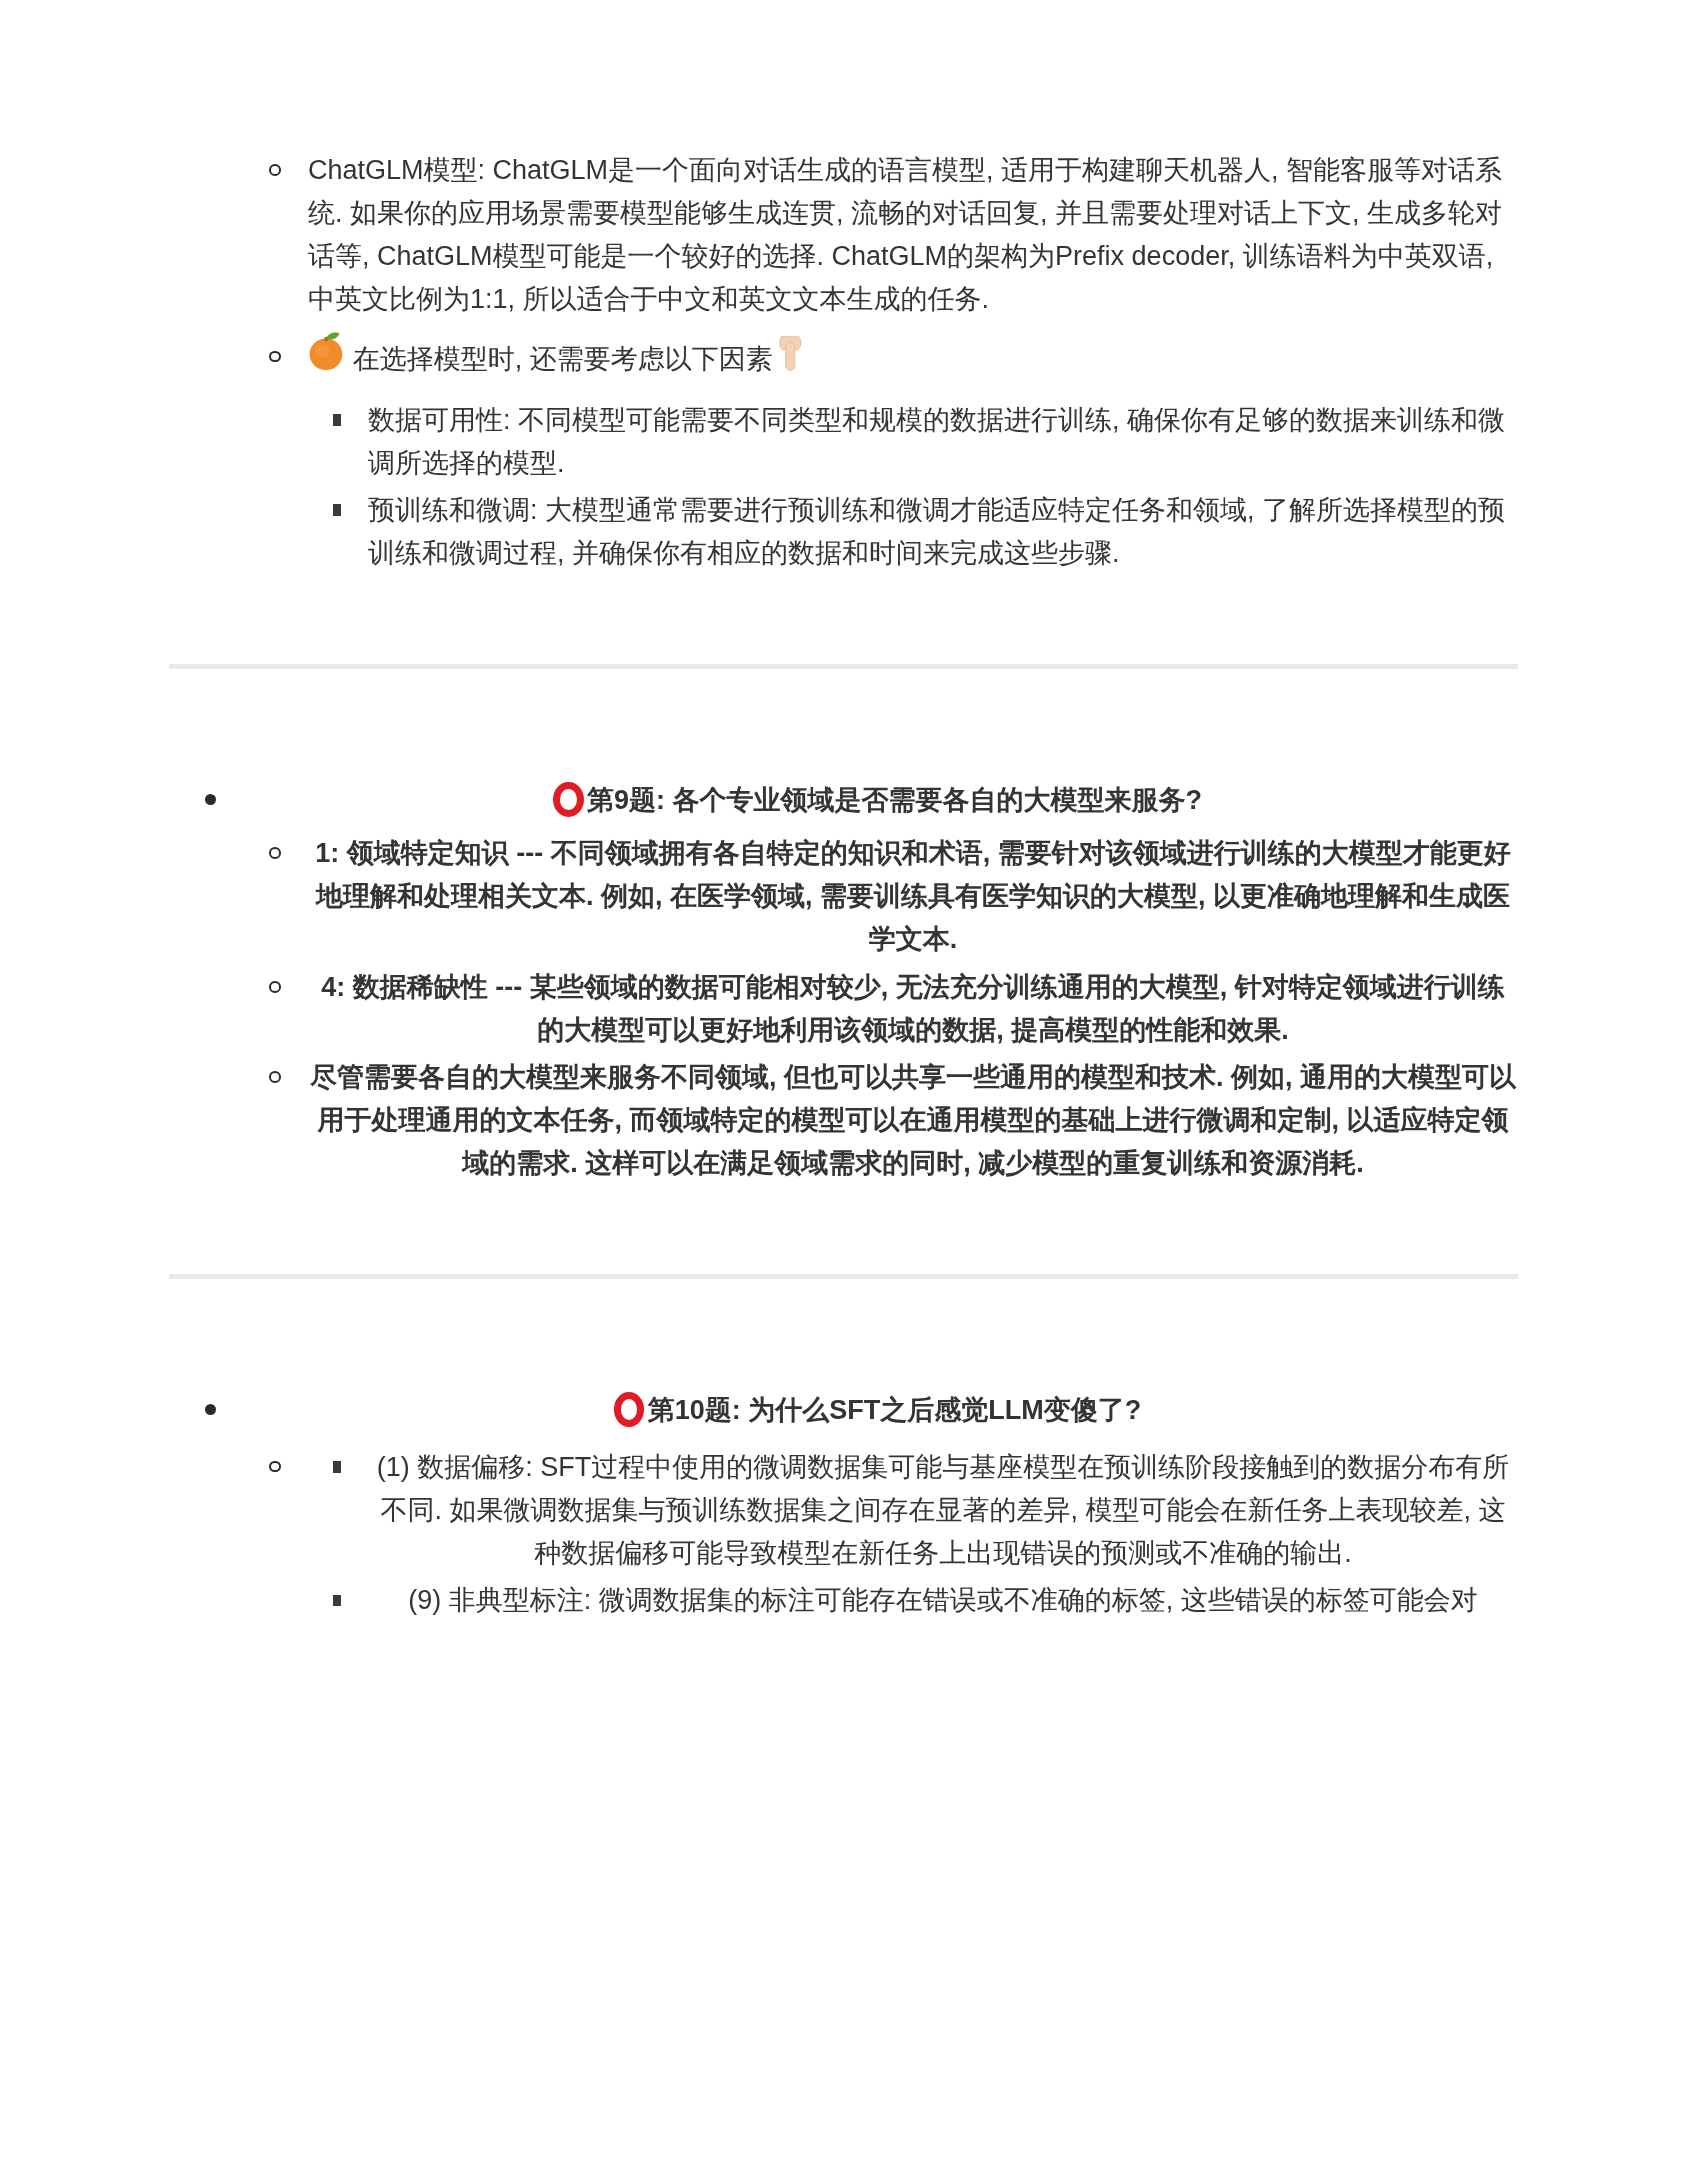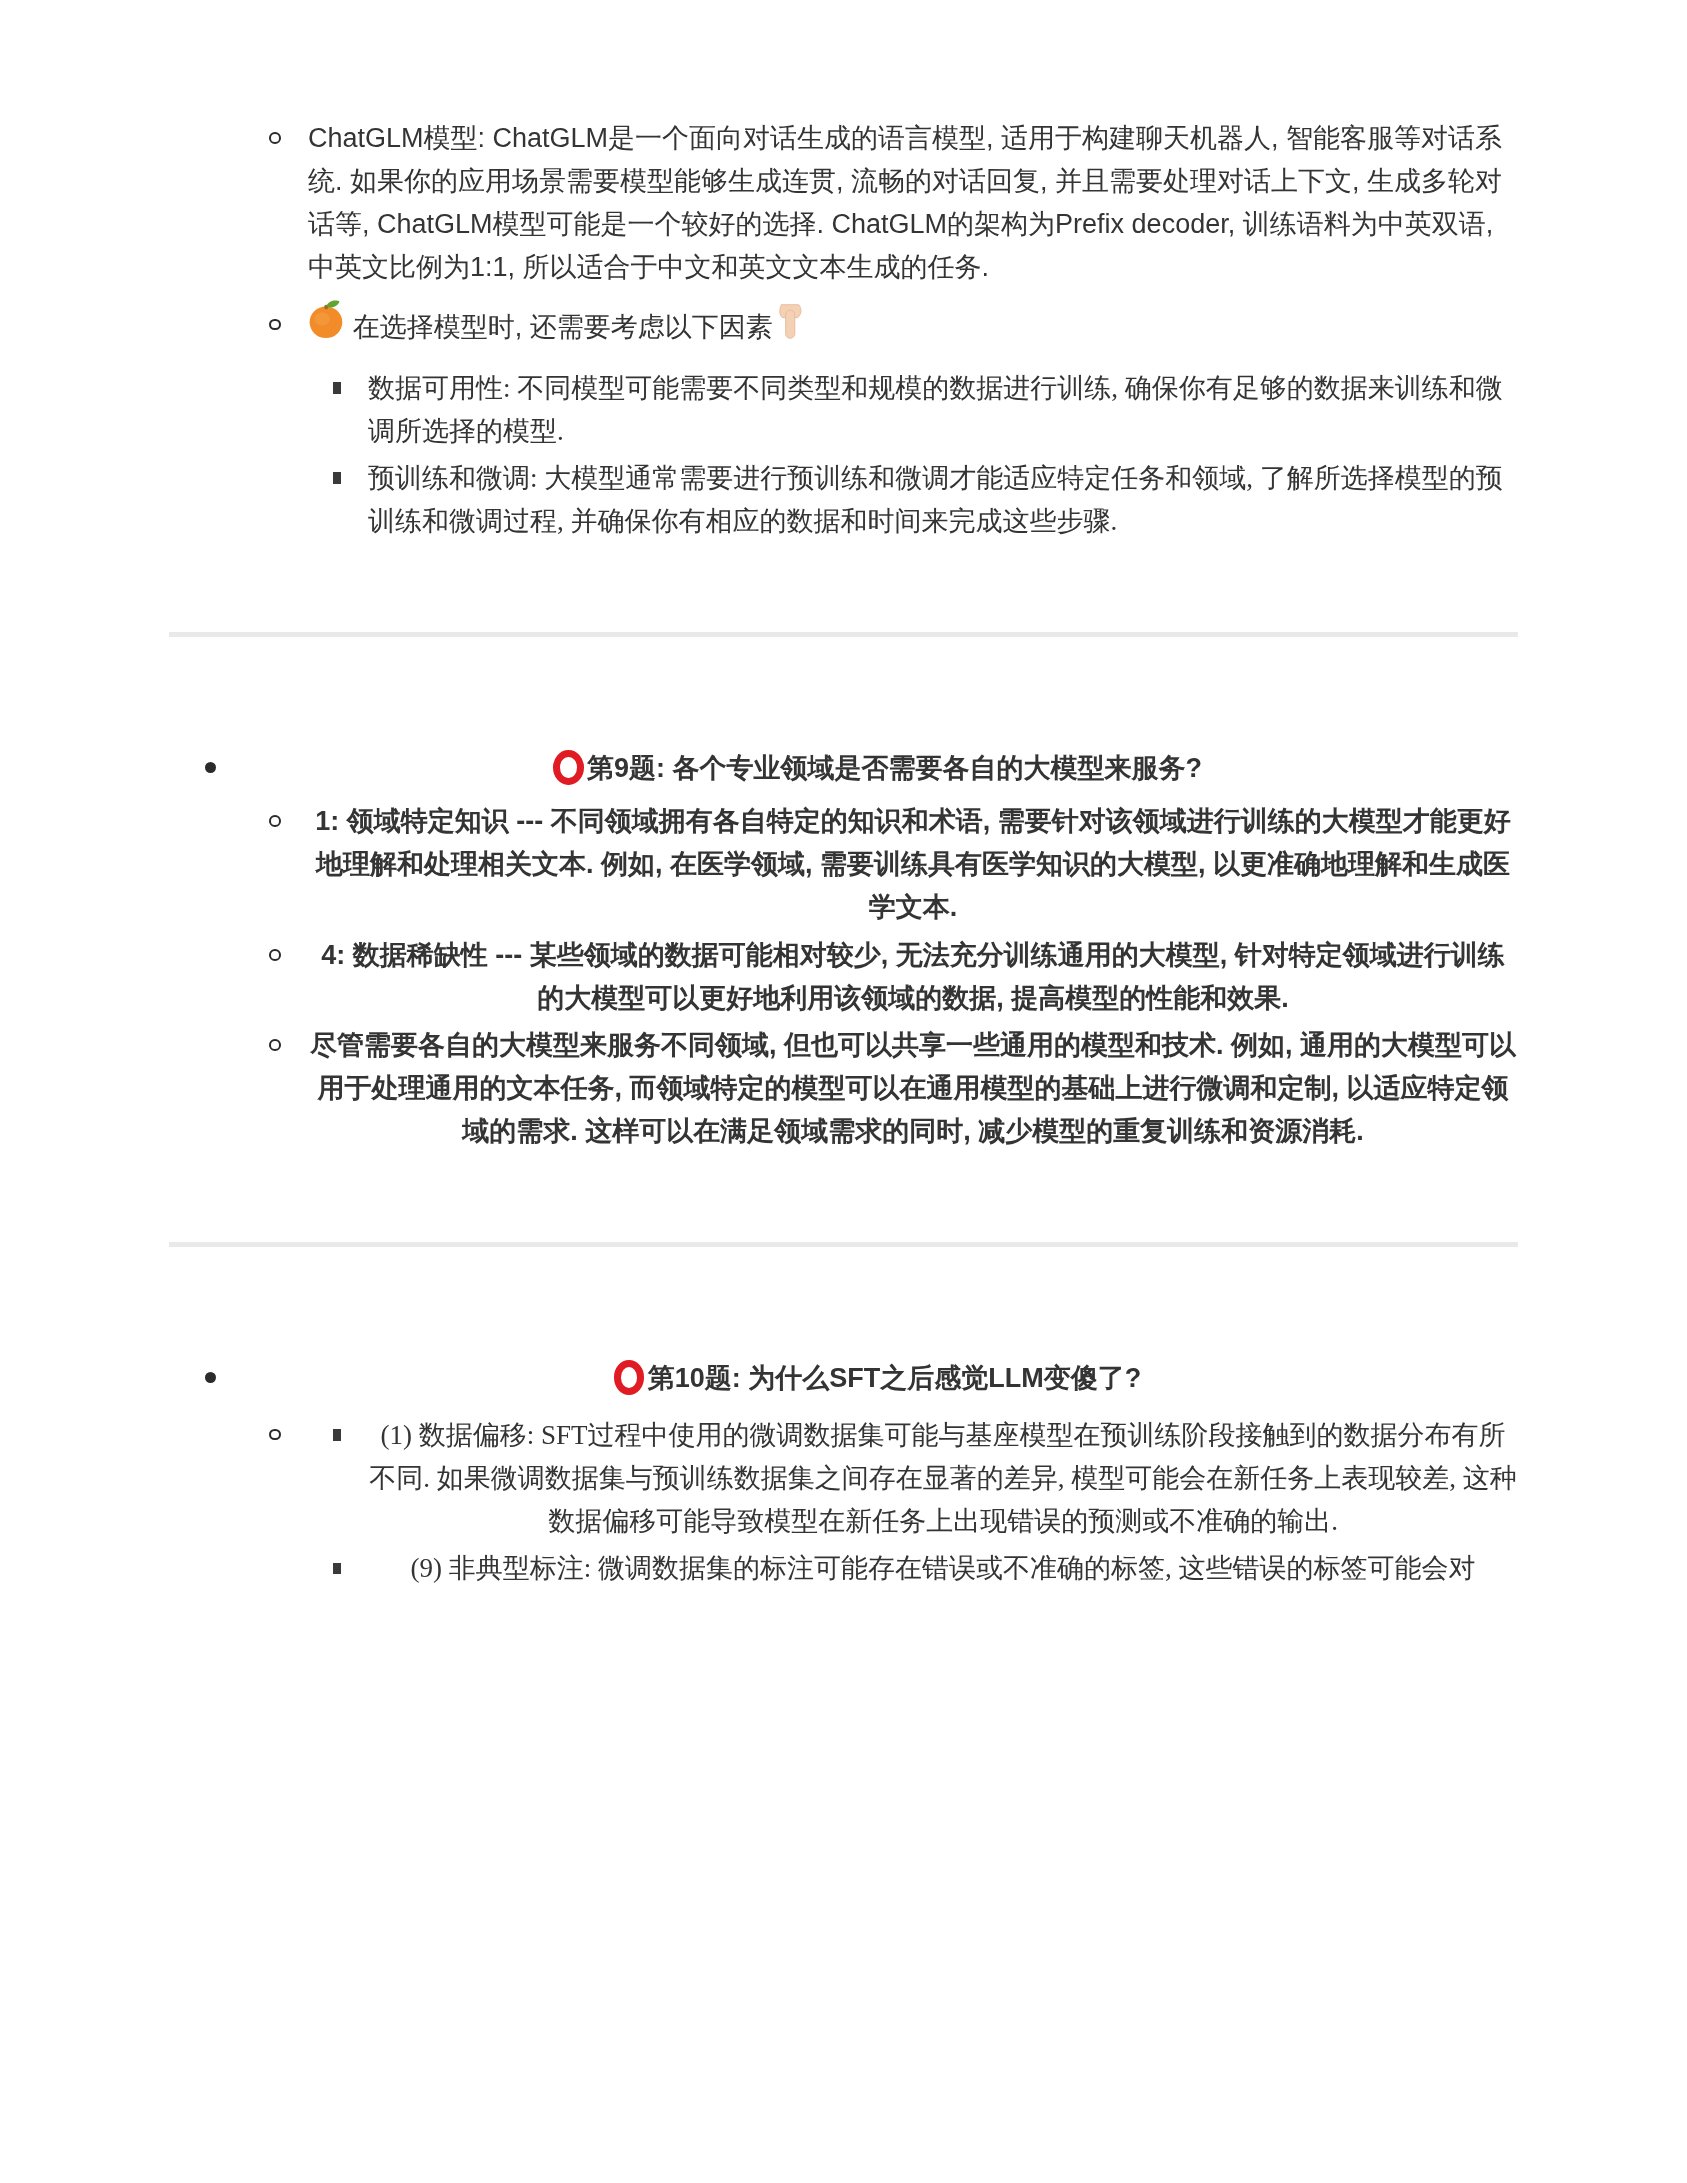--- a/index.html
+++ b/index.html
@@ -2,21 +2,21 @@
 <html style="font-size:8.8px"><head>
 <meta charset="utf-8">
 <style>
   html,body{margin:0;padding:0;background:#ffffff;}
   body{
     width:1687px;height:2183px;
     font-family:"Liberation Sans","DejaVu Sans",sans-serif;
     font-size:27px;line-height:43px;color:#343434;
     overflow:hidden;
   }
-  .doc{padding:113px 169px 0 169px;}
+  .doc{padding:113px 169px 0 169px;margin-top:32px;}
 
   ul{list-style:none;margin:0;padding:0;}
   li{position:relative;margin:4.4px 0;}
 
   
   ul.lv1{padding-left:68px;}
   ul.lv2-top{padding-left:139px;}
   ul.lv2{padding-left:71px;}
   ul.lv3{padding-left:60px;}
 
@@ -44,21 +44,21 @@
   .ring{
     display:inline-block;vertical-align:middle;
     width:16.5px;height:21px;border:7.2px solid #e01b24;border-radius:50%;
     margin:-3.3px 3.3px 0 0;background:#fff;
   }
   .emoji{display:inline-block;vertical-align:middle;}
   .emoji.tangerine{margin:-6.6px 7.7px 0 0;}
   .emoji.pointdown{margin:-2.2px 0 0 5.5px;}
 
   .children{margin-top:10px;}
-  .children-tight{margin-top:13.2px;font-family:Liberation Serif, serif;}
+  .children-tight{margin-top:13.2px;}
   .gap-lg{margin-top:14.3px;}
 </style>
 </head>
 <body>
 
 <div class="doc">
 
   <ul class="lv2-top">
     <li>
       <span>ChatGLM模型: ChatGLM是一个面向对话生成的语言模型, 适用于构建聊天机器人, 智能客服等对话系统. 如果你的应用场景需要模型能够生成连贯, 流畅的对话回复, 并且需要处理对话上下文, 生成多轮对话等, ChatGLM模型可能是一个较好的选择. ChatGLM的架构为Prefix decoder, 训练语料为中英双语, 中英文比例为1:1, 所以适合于中文和英文文本生成的任务.</span>

